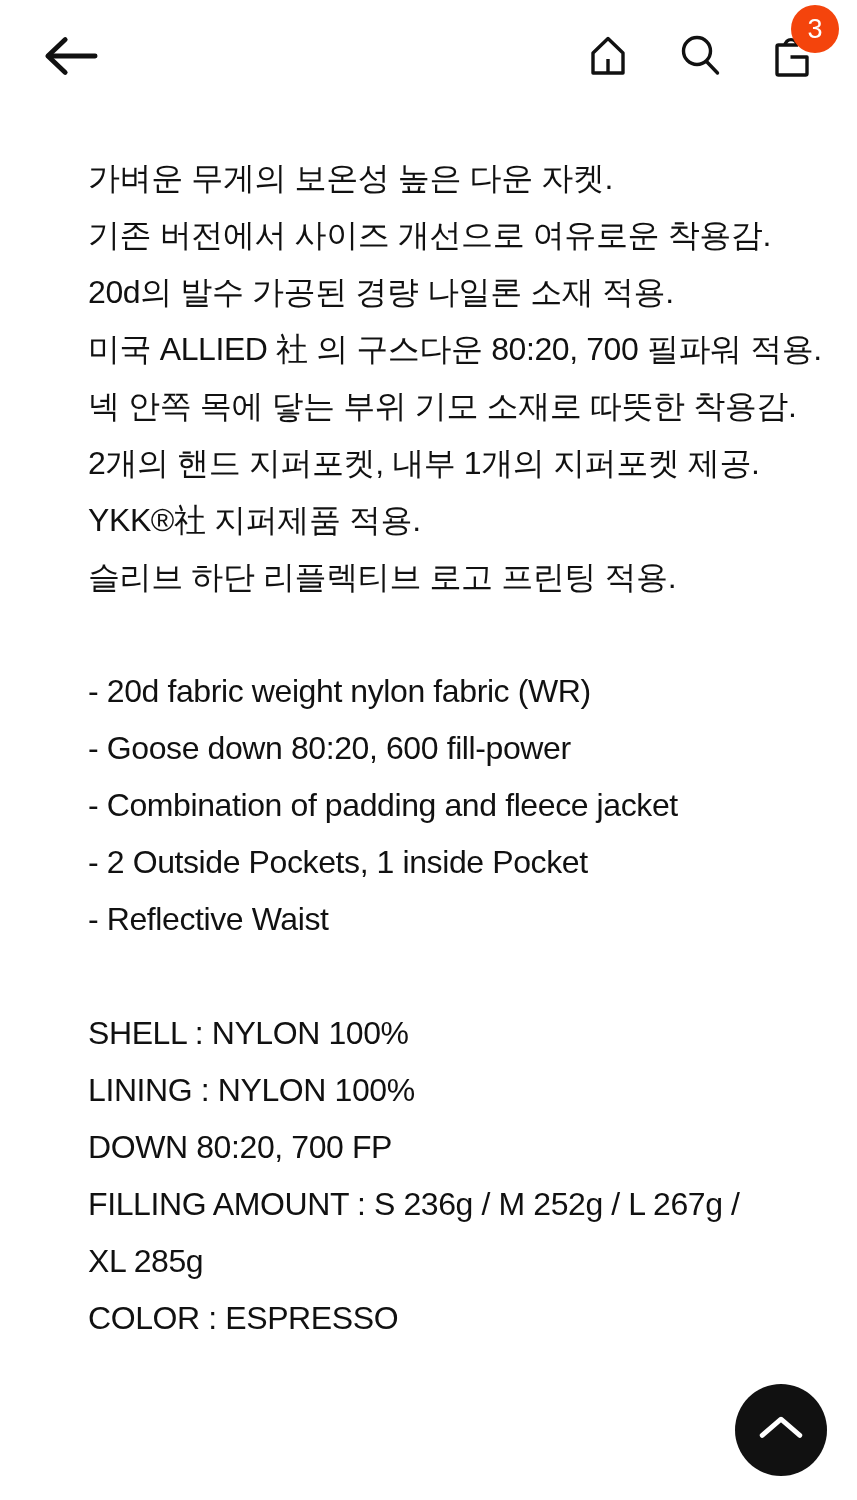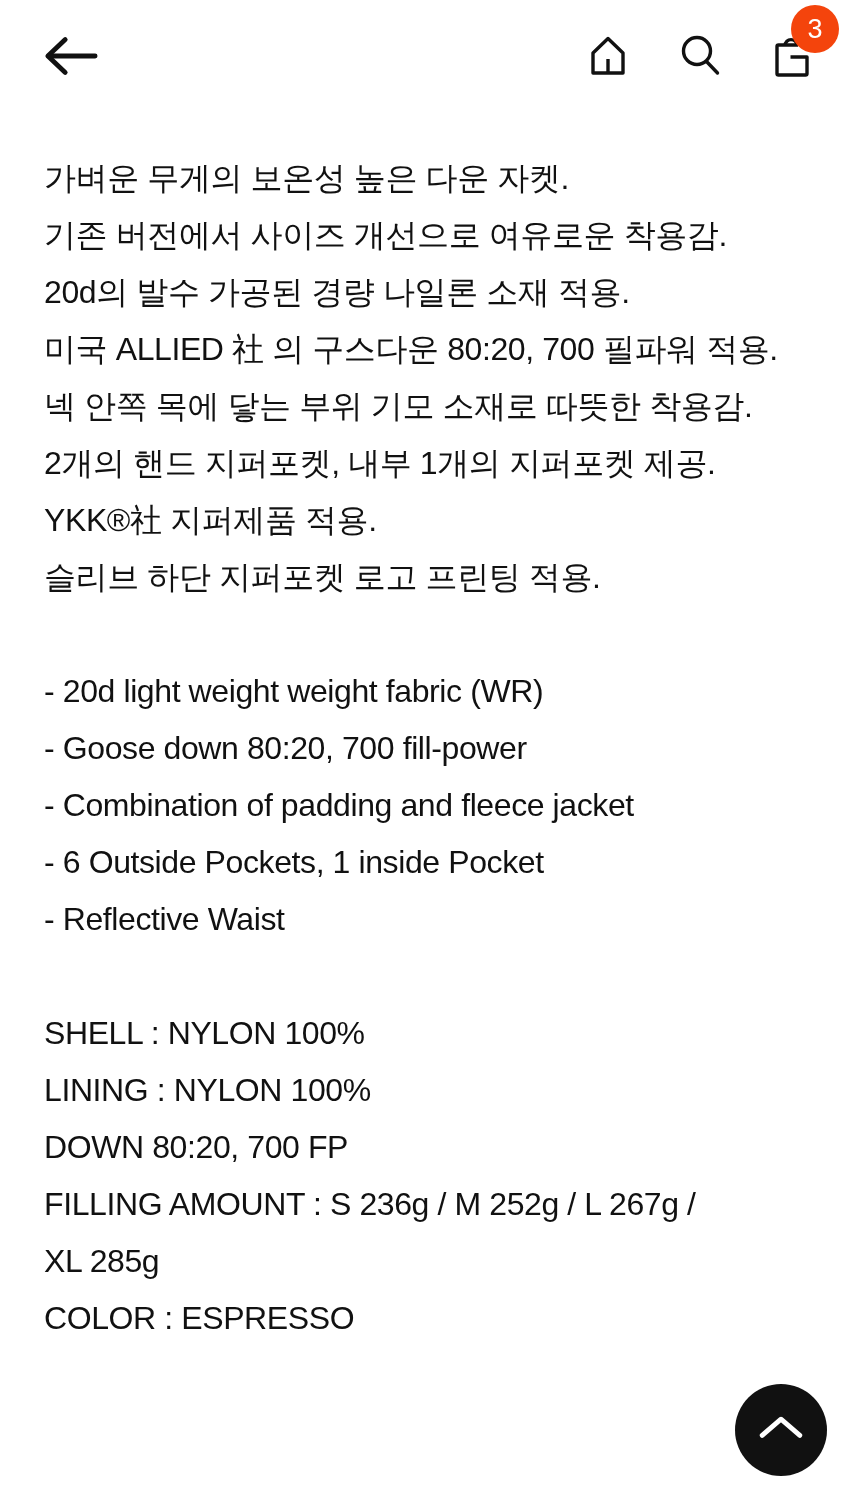--- a/index.html
+++ b/index.html
@@ -44,20 +44,21 @@
     left: 44px;
     right: 44px;
   }
   .line {
     height: 57px;
     line-height: 57px;
     font-size: 32px;
     letter-spacing: -0.4px;
     white-space: nowrap;
     font-weight: 400;
+    margin-left: 44px;
   }
   .spacer { height: 57px; }
 
   
   .scroll-top-btn {
     position: absolute;
     left: 735px; top: 1384px;
     width: 92px; height: 92px;
     border-radius: 50%;
     background: #111111;
@@ -117,28 +118,28 @@
   </div>
 
   <div class="content">
     <div class="line">가벼운 무게의 보온성 높은 다운 자켓.</div>
     <div class="line">기존 버전에서 사이즈 개선으로 여유로운 착용감.</div>
     <div class="line">20d의 발수 가공된 경량 나일론 소재 적용.</div>
     <div class="line">미국 ALLIED 社 의 구스다운 80:20, 700 필파워 적용.</div>
     <div class="line">넥 안쪽 목에 닿는 부위 기모 소재로 따뜻한 착용감.</div>
     <div class="line">2개의 핸드 지퍼포켓, 내부 1개의 지퍼포켓 제공.</div>
     <div class="line">YKK®社 지퍼제품 적용.</div>
-    <div class="line">슬리브 하단 지퍼포켓 로고 프린팅 적용.</div>
+    <div class="line">슬리브 하단 리플렉티브 로고 프린팅 적용.</div>
 
     <div class="spacer"></div>
 
-    <div class="line">- 20d light weight weight fabric (WR)</div>
-    <div class="line">- Goose down 80:20, 700 fill-power</div>
+    <div class="line">- 20d fabric weight nylon fabric (WR)</div>
+    <div class="line">- Goose down 80:20, 600 fill-power</div>
     <div class="line">- Combination of padding and fleece jacket</div>
-    <div class="line">- 6 Outside Pockets, 1 inside Pocket</div>
+    <div class="line">- 2 Outside Pockets, 1 inside Pocket</div>
     <div class="line">- Reflective Waist</div>
 
     <div class="spacer"></div>
 
     <div class="line">SHELL : NYLON 100%</div>
     <div class="line">LINING : NYLON 100%</div>
     <div class="line">DOWN 80:20, 700 FP</div>
     <div class="line">FILLING AMOUNT : S 236g / M 252g / L 267g /</div>
     <div class="line">XL 285g</div>
     <div class="line">COLOR : ESPRESSO</div>

